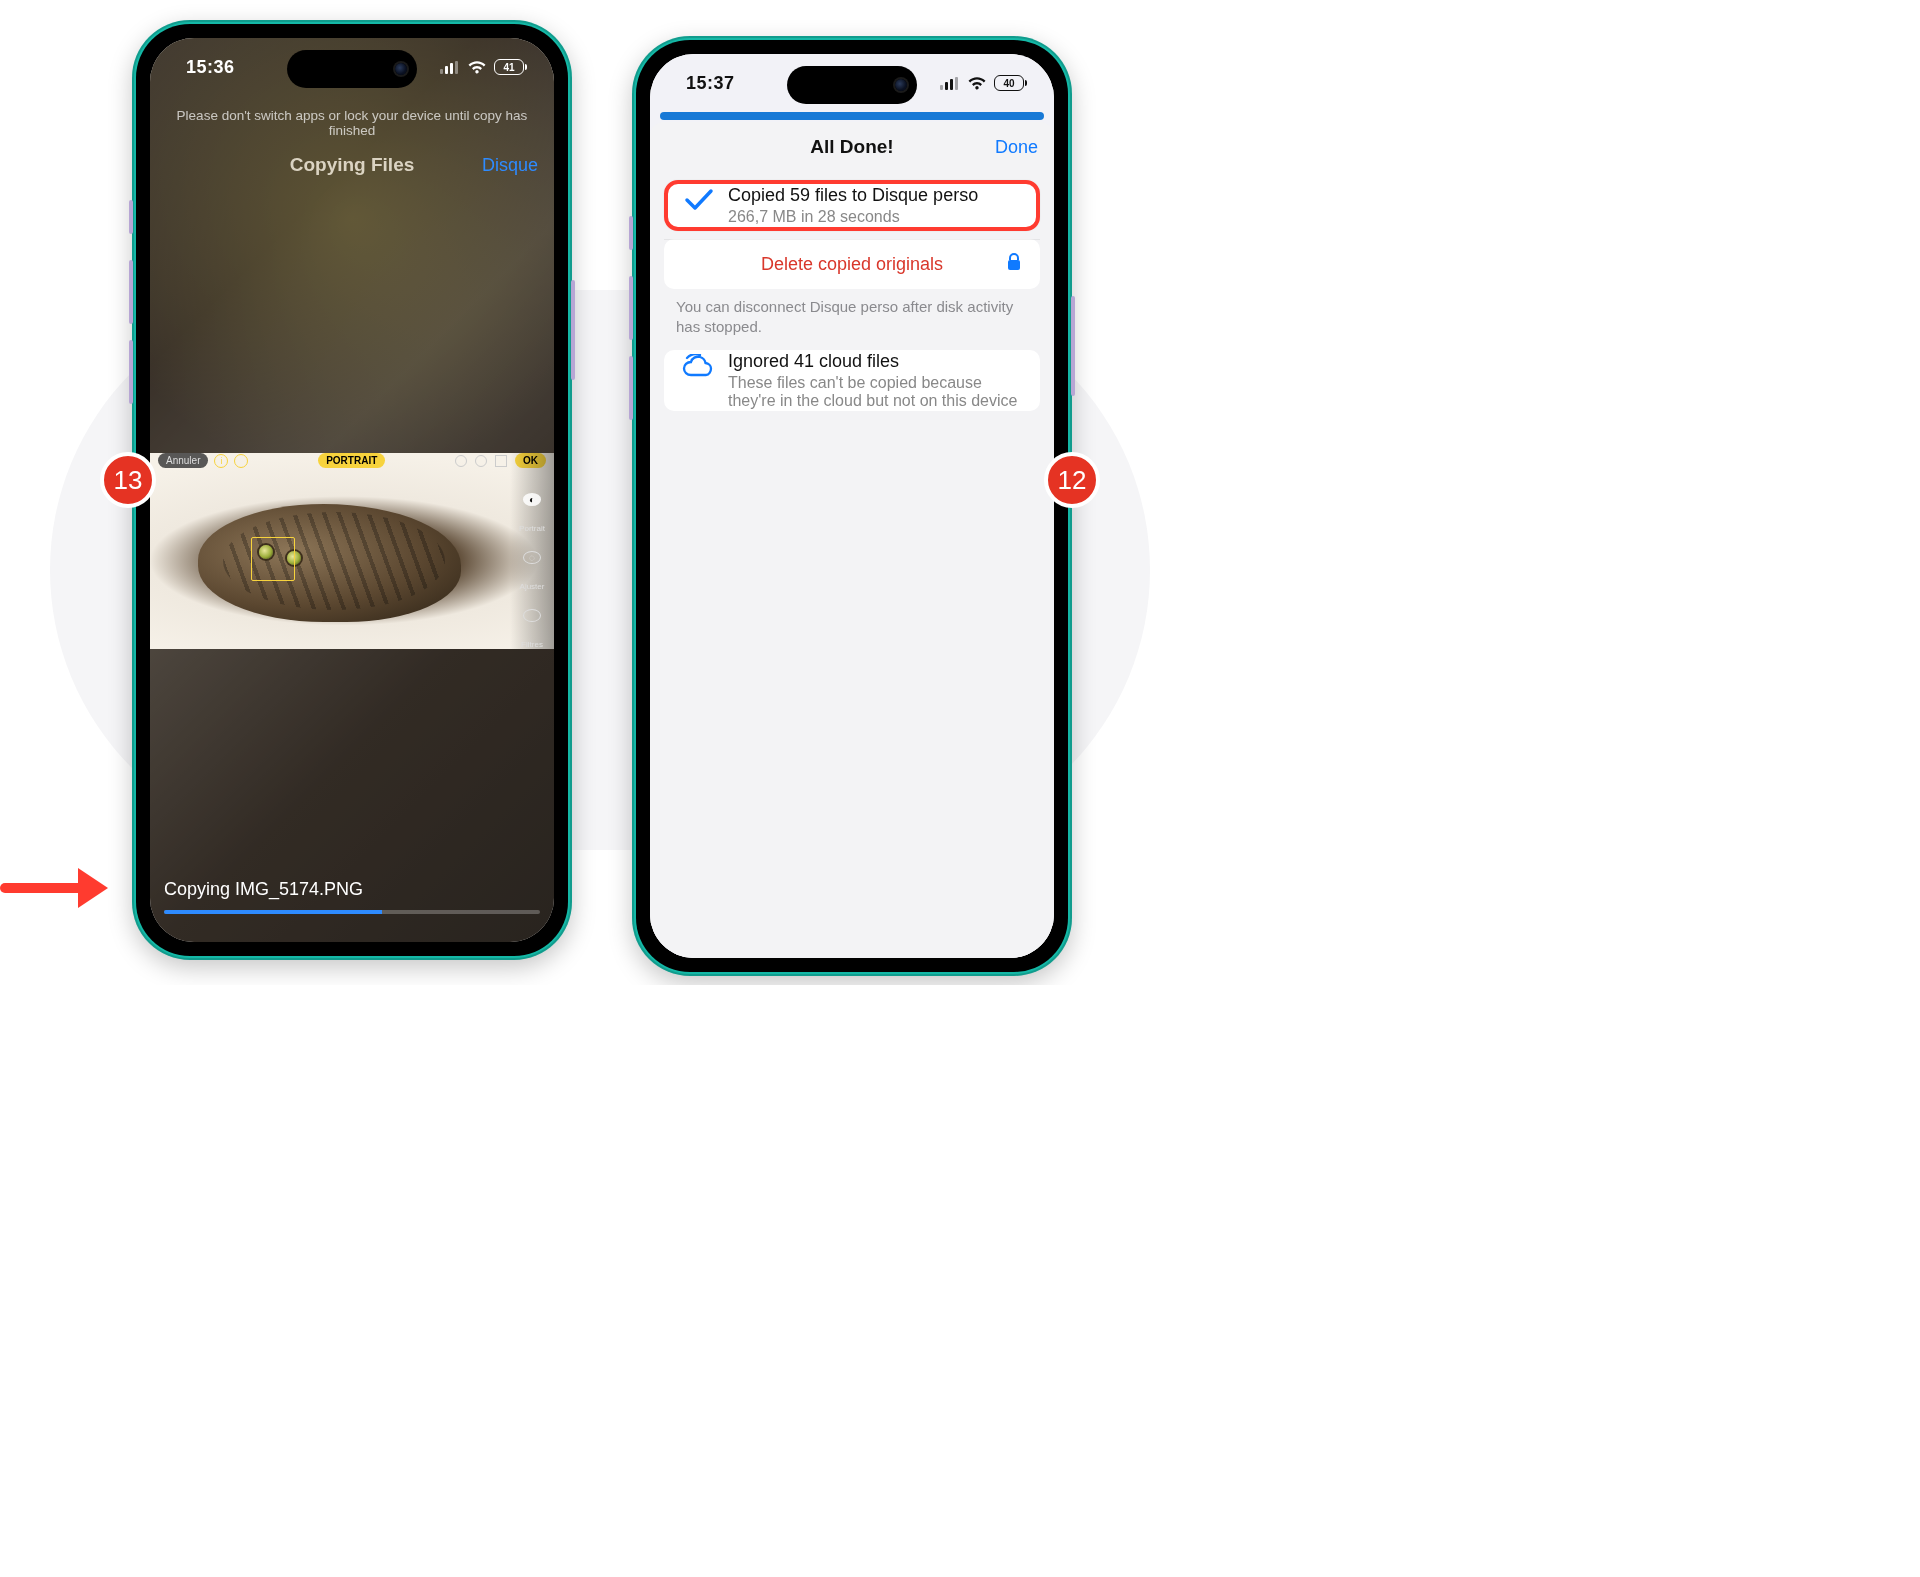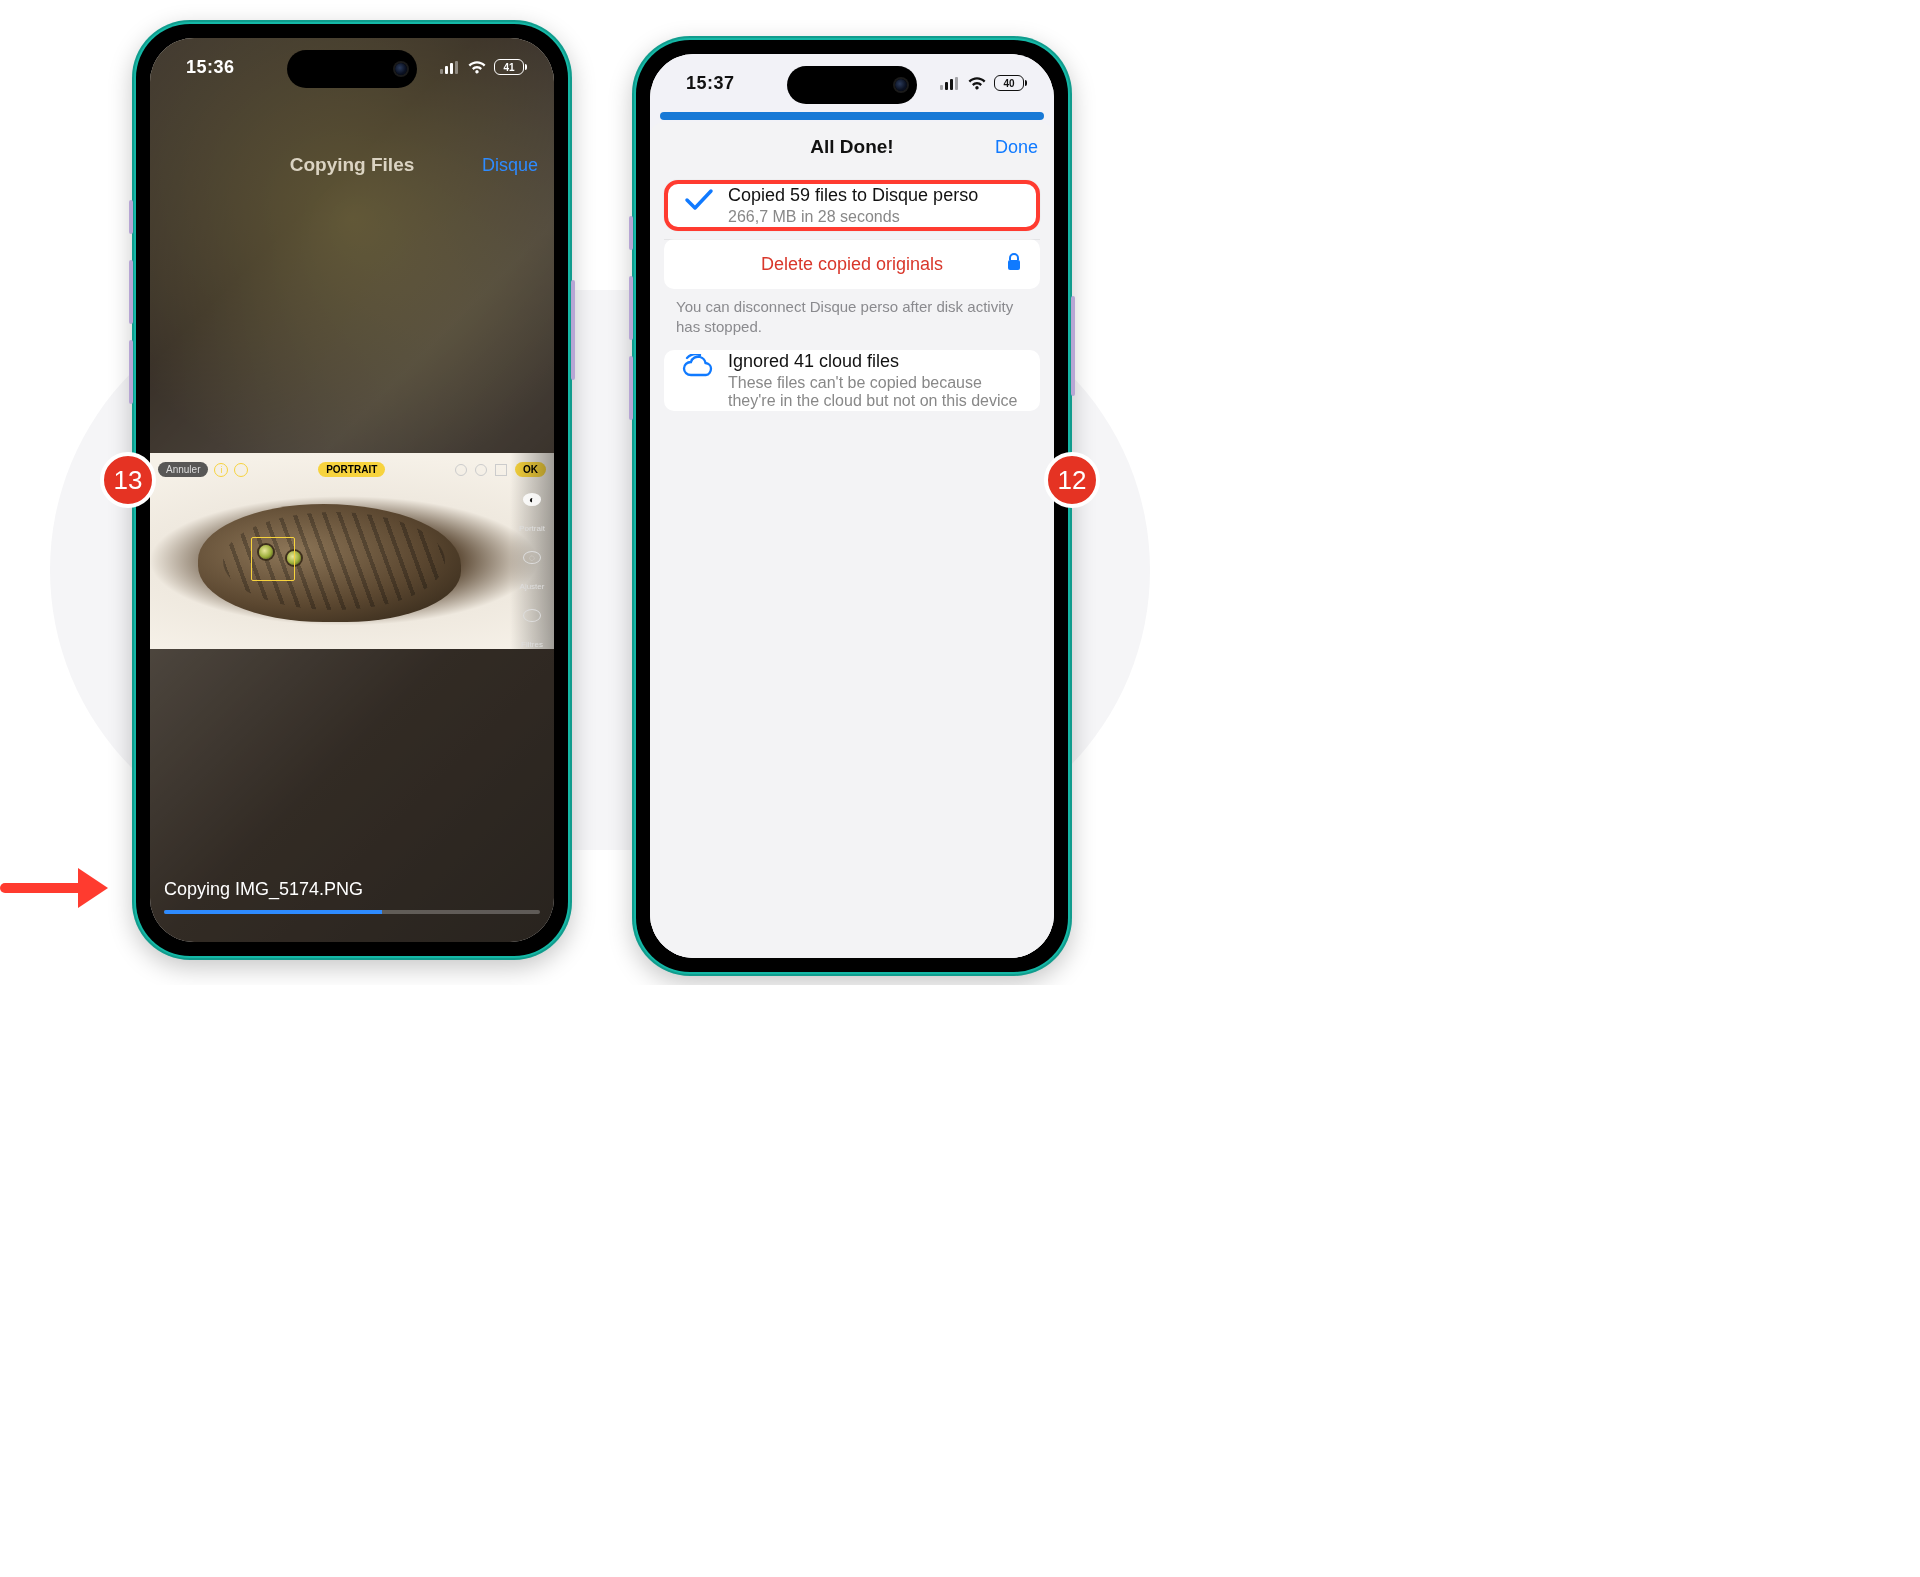--- a/index.html
+++ b/index.html
@@ -128,21 +128,21 @@
     }
 
     .preview-strip{
       position:absolute;left:0;right:0;top:415px;height:196px;
       background:#2b2b2b;
       display:flex;align-items:stretch;
       overflow:hidden;
     }
     .preview-topbar{
       position:absolute;left:0;right:0;top:0;height:24px;
-      display:flex;align-items:flex-end;justify-content:space-between;
+      display:flex;align-items:flex-start;justify-content:space-between;
       padding:0 8px;z-index:3;gap:12px;
     }
     .chip{background:rgba(60,60,60,0.85);color:#ddd;border-radius:12px;padding:2px 8px;font-size:10px;}
     .chip.yellow{background:#f7d33d;color:#000;font-weight:700;}
     .chip.ok{background:#f7d33d;color:#000;font-weight:700;border-radius:10px;}
     .preview-image{
       position:absolute;inset:0;
       background:
         radial-gradient(ellipse 80% 55% at 48% 55%, #7a6148 0%, #5d4a35 35%, #efe9df 60%, #f6f1e8 100%);
     }
@@ -288,20 +288,21 @@
             </svg>
           <svg width="20" height="14" viewBox="0 0 20 14">
               <path d="M10 13.5c.9 0 1.7-.8 1.7-1.7S10.9 10 10 10s-1.7.8-1.7 1.7.8 1.8 1.7 1.8zM5 8.2c2.8-2.8 7.2-2.8 10 0l-1.7 1.7c-1.8-1.8-4.8-1.8-6.6 0L5 8.2zM1.5 4.7C6.2 0 13.8 0 18.5 4.7l-1.7 1.7c-3.8-3.8-9.8-3.8-13.6 0L1.5 4.7z" fill="currentColor"></path>
             </svg>
           <span class="batt-pill">
               <span>41</span>
             </span>
         </span>
       </div>
 
+      <div class="left-warning">Please don't switch apps or lock your device until copy has finished</div>
 
       <div class="left-header">
         <span class="left-title">Copying Files</span>
         <span class="left-cancel">Disque</span>
       </div>
 
       <div class="preview-strip">
         <div class="preview-image"></div>
         <div class="cat-body"></div>
         <div class="cat-stripes"></div>

